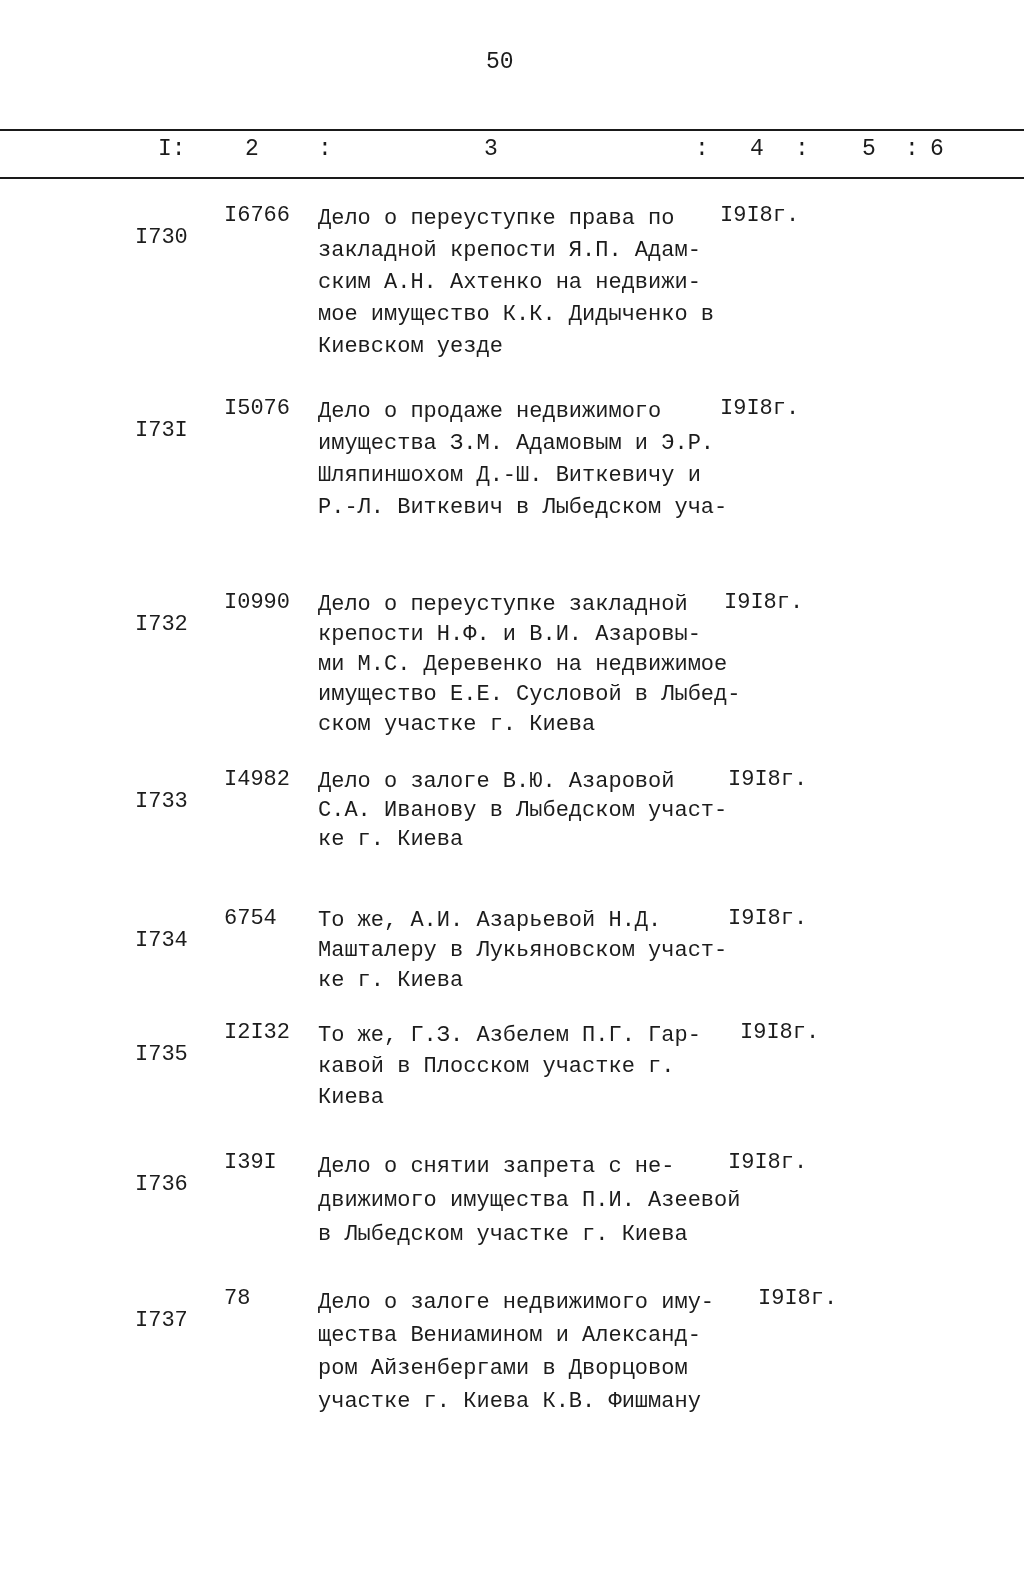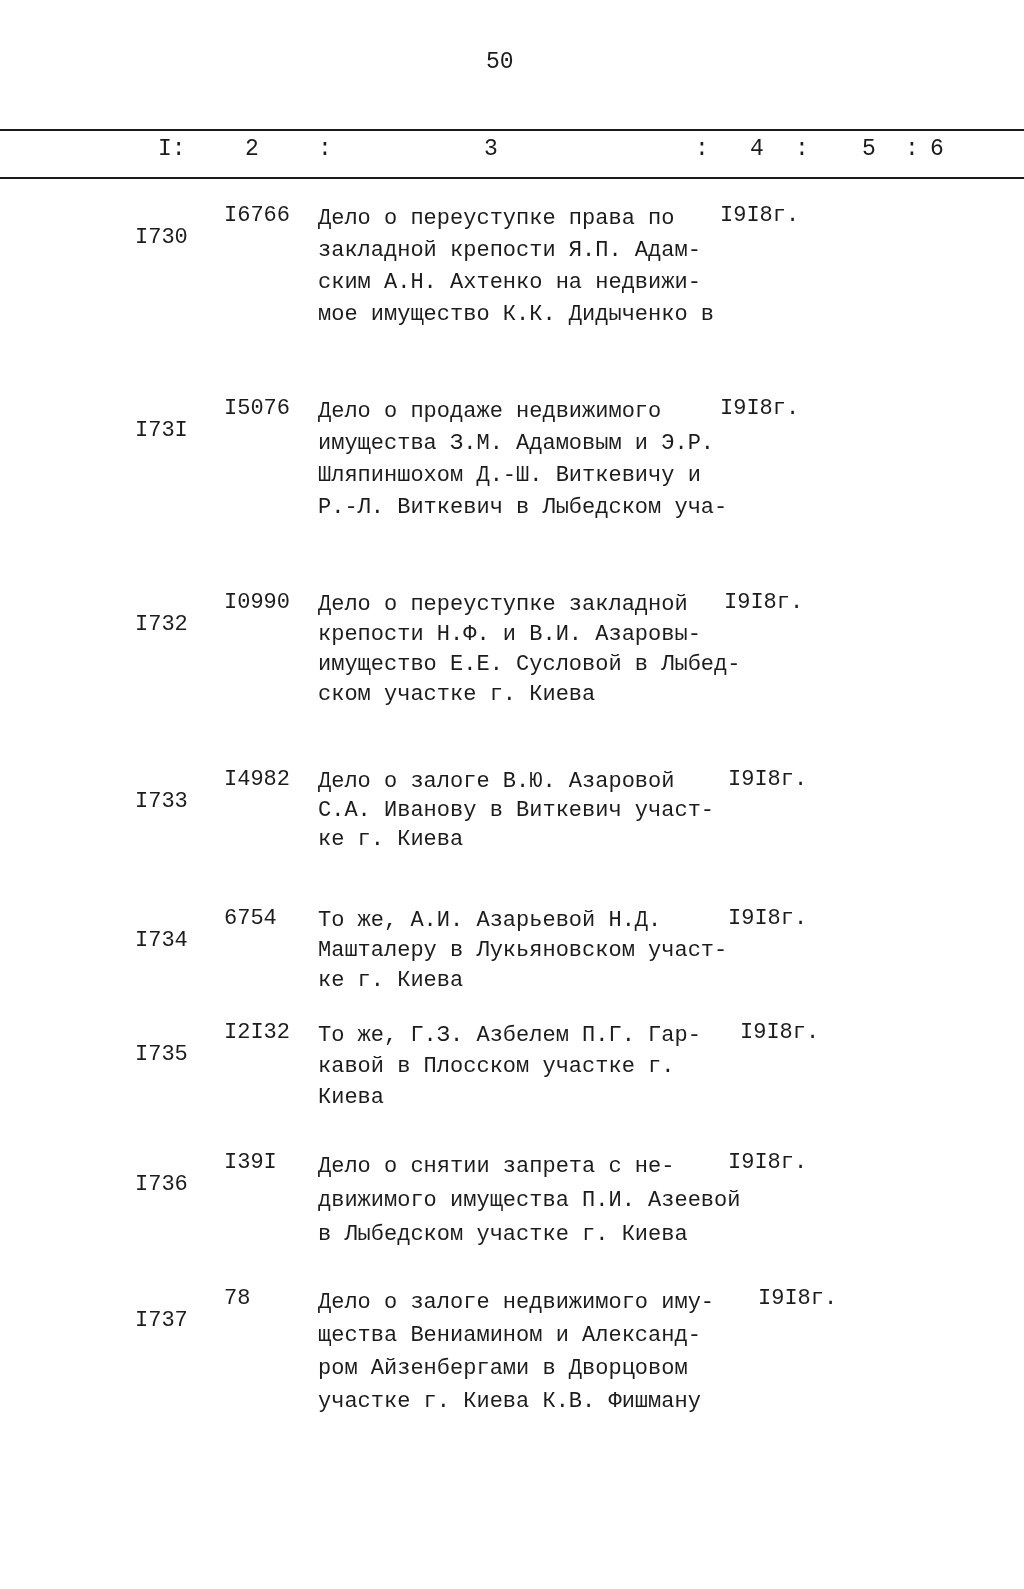--- a/index.html
+++ b/index.html
@@ -39,20 +39,21 @@
 <div class="rule bottom"></div>
 
 <div class="entry" style="top:203px">
   <span class="no">I730</span>
   <span class="code">I6766</span>
   <div class="desc" style="line-height:32px">
     <div>Дело о переуступке права по</div>
     <div>закладной крепости Я.П. Адам-</div>
     <div>ским А.Н. Ахтенко на недвижи-</div>
     <div>мое имущество К.К. Дидыченко в</div>
+    <div>Киевском уезде</div>
   </div>
   <span class="year" style="left:720px">I9I8г.</span>
 </div>
 
 <div class="entry" style="top:396px">
   <span class="no">I73I</span>
   <span class="code">I5076</span>
   <div class="desc" style="line-height:32px">
     <div>Дело о продаже недвижимого</div>
     <div>имущества З.М. Адамовым и Э.Р.</div>
@@ -61,32 +62,33 @@
   </div>
   <span class="year" style="left:720px">I9I8г.</span>
 </div>
 
 <div class="entry" style="top:590px">
   <span class="no">I732</span>
   <span class="code">I0990</span>
   <div class="desc" style="line-height:30px">
     <div>Дело о переуступке закладной</div>
     <div>крепости Н.Ф. и В.И. Азаровы-</div>
+    <div>ми М.С. Деревенко на недвижимое</div>
     <div>имущество Е.Е. Сусловой в Лыбед-</div>
     <div>ском участке г. Киева</div>
   </div>
   <span class="year" style="left:724px">I9I8г.</span>
 </div>
 
 <div class="entry" style="top:767px">
   <span class="no">I733</span>
   <span class="code">I4982</span>
   <div class="desc" style="line-height:29px">
     <div>Дело о залоге В.Ю. Азаровой</div>
-    <div>С.А. Иванову в Виткевич участ-</div>
+    <div>С.А. Иванову в Лыбедском участ-</div>
     <div>ке г. Киева</div>
   </div>
   <span class="year" style="left:728px">I9I8г.</span>
 </div>
 
 <div class="entry" style="top:906px">
   <span class="no">I734</span>
   <span class="code">6754</span>
   <div class="desc" style="line-height:30px">
     <div>То же, А.И. Азарьевой Н.Д.</div>

